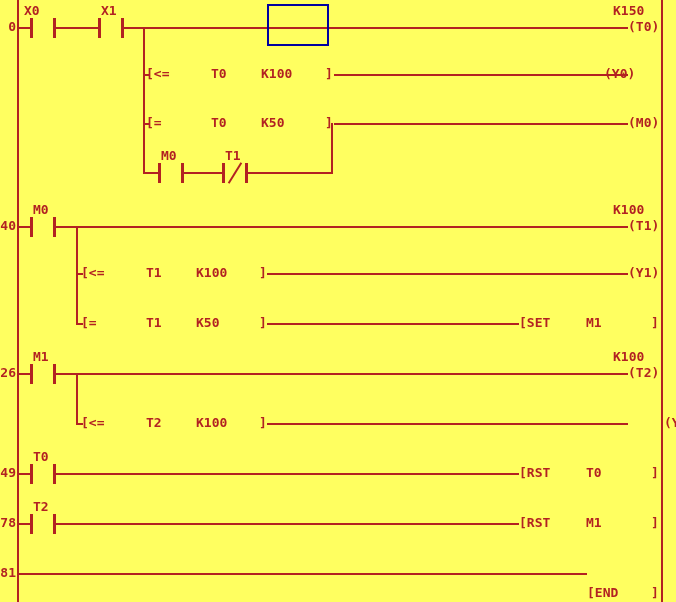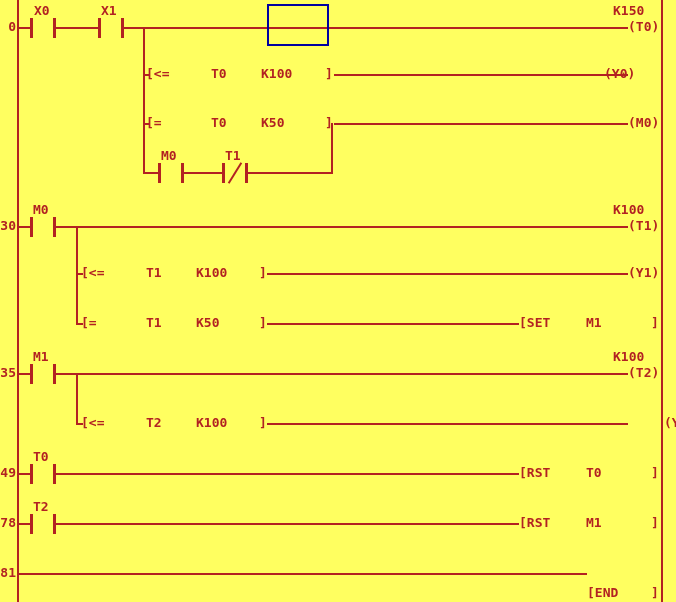--- a/index.html
+++ b/index.html
@@ -38,21 +38,21 @@
 </head>
 <body>
 
 <div id="ladder">
 
   <div class="vline" style="left:17px;top:0;height:602px"></div>
   <div class="vline" style="left:661px;top:0;height:602px"></div>
 
   <div class="step" style="top:19px">0</div>
   <div class="hline" style="left:19px;top:27px;width:609px"></div>
-  <div class="lbl" style="left:34px;top:3px">X0</div>
+  <div class="lbl" style="left:24px;top:3px">X0</div>
   <div class="contact" style="left:30px;top:18px"></div>
   <div class="lbl" style="left:101px;top:3px">X1</div>
   <div class="contact" style="left:98px;top:18px"></div>
   <div class="cursor" style="left:267px;top:4px;width:62px;height:42px"></div>
   <div class="lbl" style="left:613px;top:3px">K150</div>
   <div class="coil" style="left:628px;top:19px">
       <span><span>(</span><span>T0</span></span>
       <span>)</span>
     </div>
   <div class="vline" style="left:143px;top:27px;height:147px"></div>
@@ -83,21 +83,21 @@
       <span>)</span>
     </div>
 
   <div class="hline" style="left:143px;top:172px;width:190px"></div>
   <div class="lbl" style="left:161px;top:148px">M0</div>
   <div class="contact" style="left:158px;top:163px"></div>
   <div class="lbl" style="left:225px;top:148px">T1</div>
   <div class="contact nc" style="left:222px;top:163px"></div>
   <div class="vline" style="left:331px;top:123px;height:51px"></div>
 
-  <div class="step" style="top:218px">30</div>
+  <div class="step" style="top:218px">40</div>
   <div class="hline" style="left:19px;top:226px;width:609px"></div>
   <div class="lbl" style="left:33px;top:202px">M0</div>
   <div class="contact" style="left:30px;top:217px"></div>
   <div class="lbl" style="left:613px;top:202px">K100</div>
   <div class="coil" style="left:628px;top:218px">
       <span><span>(</span><span>T1</span></span>
       <span>)</span>
     </div>
   <div class="vline" style="left:76px;top:226px;height:99px"></div>
 
@@ -121,21 +121,21 @@
     <span class="tok" style="left:115px">K50</span>
     <span class="tok" style="left:178px">]</span>
   </div>
   <div class="hline" style="left:267px;top:323px;width:252px"></div>
   <div class="blk" style="left:519px;top:315px;width:141px">
     <span class="tok" style="left:0"><span>[</span><span>SET</span></span>
     <span class="tok" style="left:67px">M1</span>
     <span class="tok" style="left:132px">]</span>
   </div>
 
-  <div class="step" style="top:365px">35</div>
+  <div class="step" style="top:365px">26</div>
   <div class="hline" style="left:19px;top:373px;width:609px"></div>
   <div class="lbl" style="left:33px;top:349px">M1</div>
   <div class="contact" style="left:30px;top:364px"></div>
   <div class="lbl" style="left:613px;top:349px">K100</div>
   <div class="coil" style="left:628px;top:365px">
       <span><span>(</span><span>T2</span></span>
       <span>)</span>
     </div>
   <div class="vline" style="left:76px;top:373px;height:52px"></div>
 

